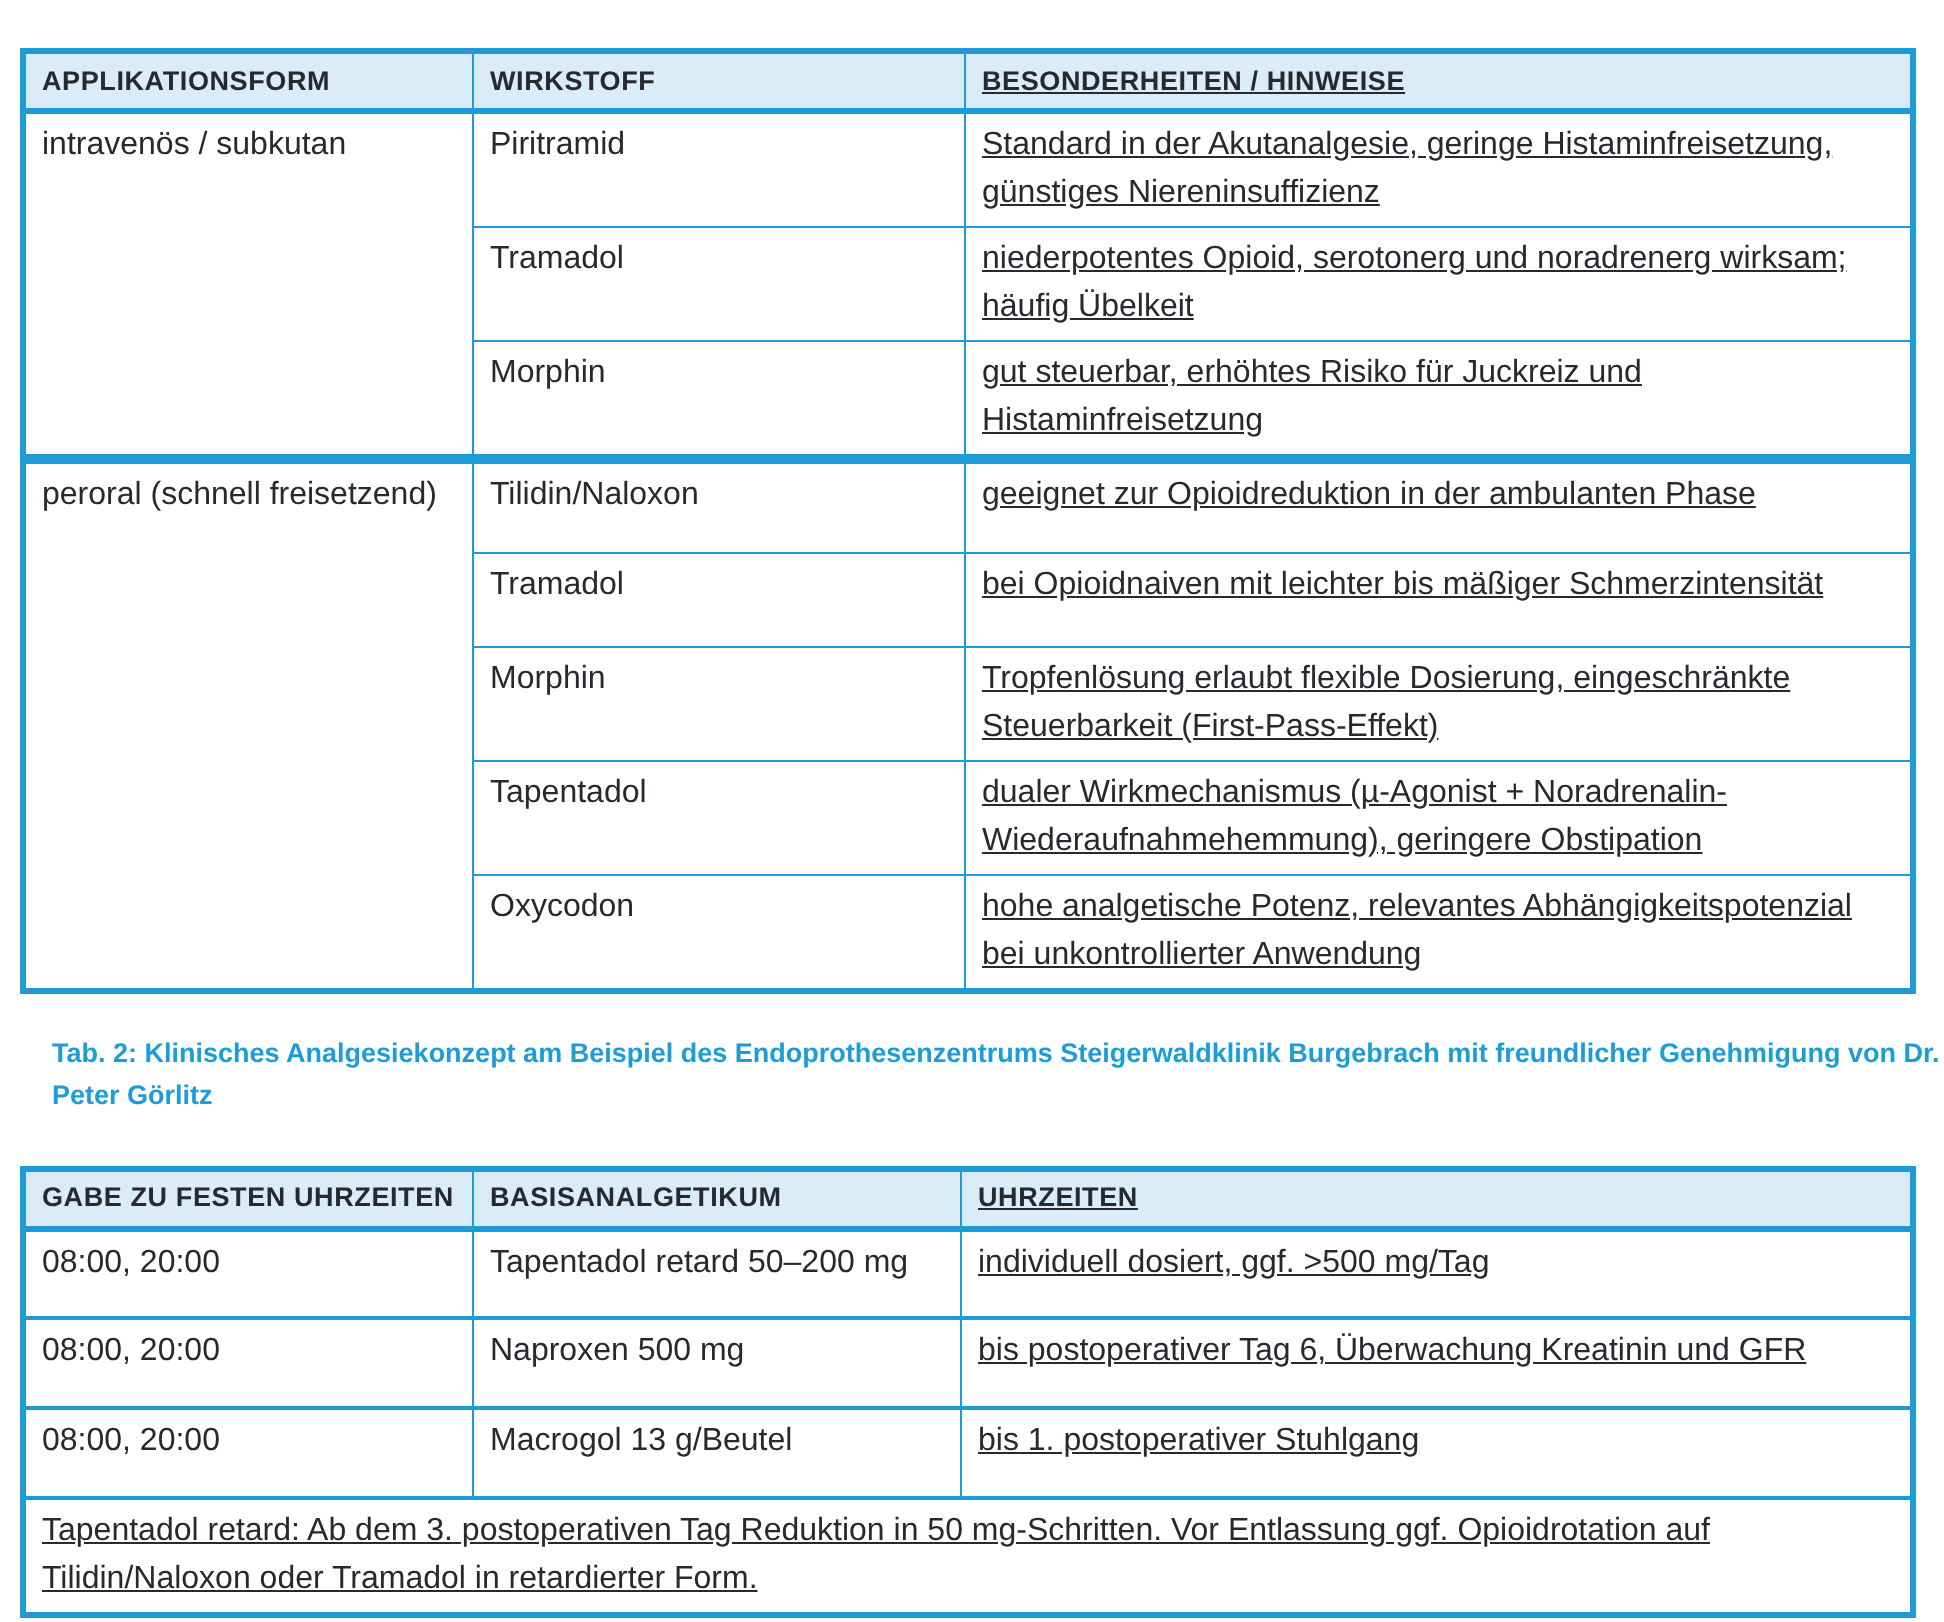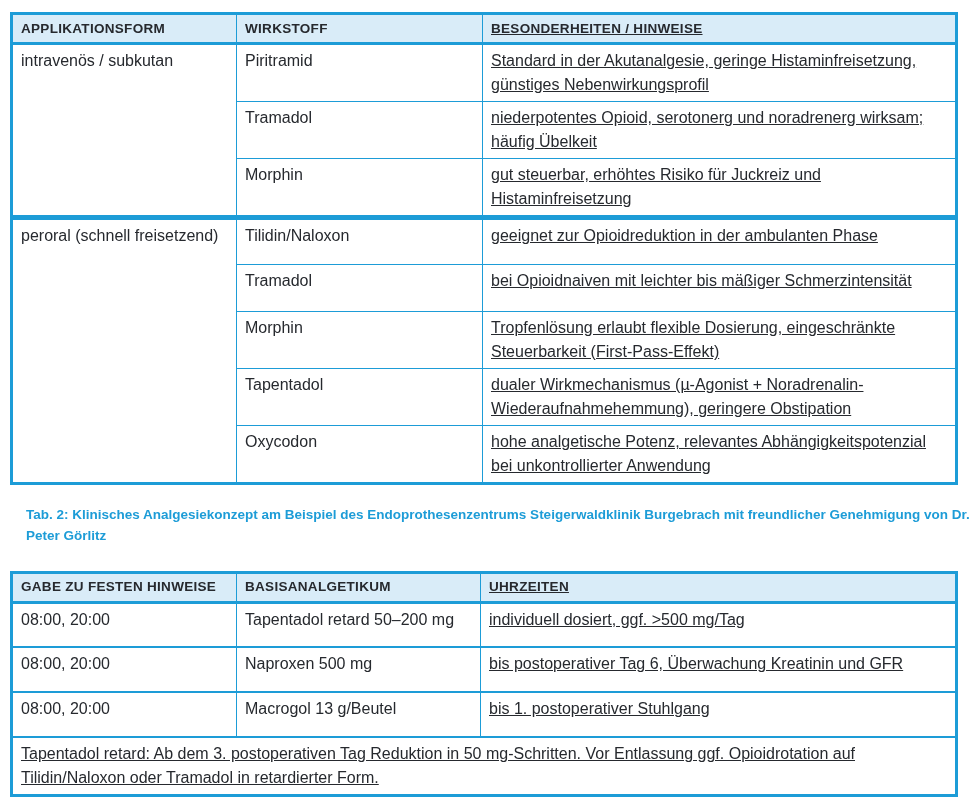--- a/index.html
+++ b/index.html
@@ -7,21 +7,21 @@
     --hdr-bg:#d9ecf8;
     --txt:#26292e;
   }
   html,body{margin:0;padding:0;background:#ffffff;}
   body{
     width:972px;height:811px;
     font-family:"Liberation Sans", sans-serif;
     color:var(--txt);
     -webkit-font-smoothing:antialiased;
   }
-  .page{padding:12px 14px 0 10px;}
+  .page{padding:24px 14px 0 10px;}
 
   table.tbl{
     border-collapse:collapse;
     table-layout:fixed;
     width:948px;
     border:3px solid var(--blue);
   }
   .tbl th, .tbl td{border-right:1px solid var(--blue);}
   .tbl th:last-child, .tbl td:last-child{border-right:none;text-decoration:underline;}
   .tbl th{
@@ -78,21 +78,21 @@
       <tr>
         <th>APPLIKATIONSFORM</th>
         <th>WIRKSTOFF</th>
         <th>BESONDERHEITEN / HINWEISE</th>
       </tr>
     </thead>
     <tbody>
       <tr class="h52">
         <td rowspan="3">intravenös / subkutan</td>
         <td>Piritramid</td>
-        <td>Standard in der Akutanalgesie, geringe Histaminfreisetzung, günstiges Nebenwirkungsprofil</td>
+        <td>Standard in der Akutanalgesie, geringe Histaminfreisetzung, günstiges Niereninsuffizienz</td>
       </tr>
       <tr class="sub h46">
         <td>Tramadol</td>
         <td>niederpotentes Opioid, serotonerg und noradrenerg wirksam; häufig Übelkeit</td>
       </tr>
       <tr class="sub h44">
         <td>Morphin</td>
         <td>gut steuerbar, erhöhtes Risiko für Juckreiz und Histaminfreisetzung</td>
       </tr>
       <tr class="gstart h47">
@@ -122,21 +122,21 @@
   <p class="caption cap2">Tab. 2: Klinisches Analgesiekonzept am Beispiel des Endoprothesenzentrums Steigerwaldklinik Burgebrach mit freundlicher Genehmigung von Dr. Peter Görlitz</p>
 
   <table class="tbl t2">
     <colgroup>
       <col style="width:225px">
       <col style="width:244px">
       <col>
     </colgroup>
     <thead>
       <tr>
-        <th>GABE ZU FESTEN HINWEISE</th>
+        <th>GABE ZU FESTEN UHRZEITEN</th>
         <th>BASISANALGETIKUM</th>
         <th>UHRZEITEN</th>
       </tr>
     </thead>
     <tbody>
       <tr class="h45">
         <td>08:00, 20:00</td>
         <td>Tapentadol retard 50–200 mg</td>
         <td>individuell dosiert, ggf. &gt;500 mg/Tag</td>
       </tr>

